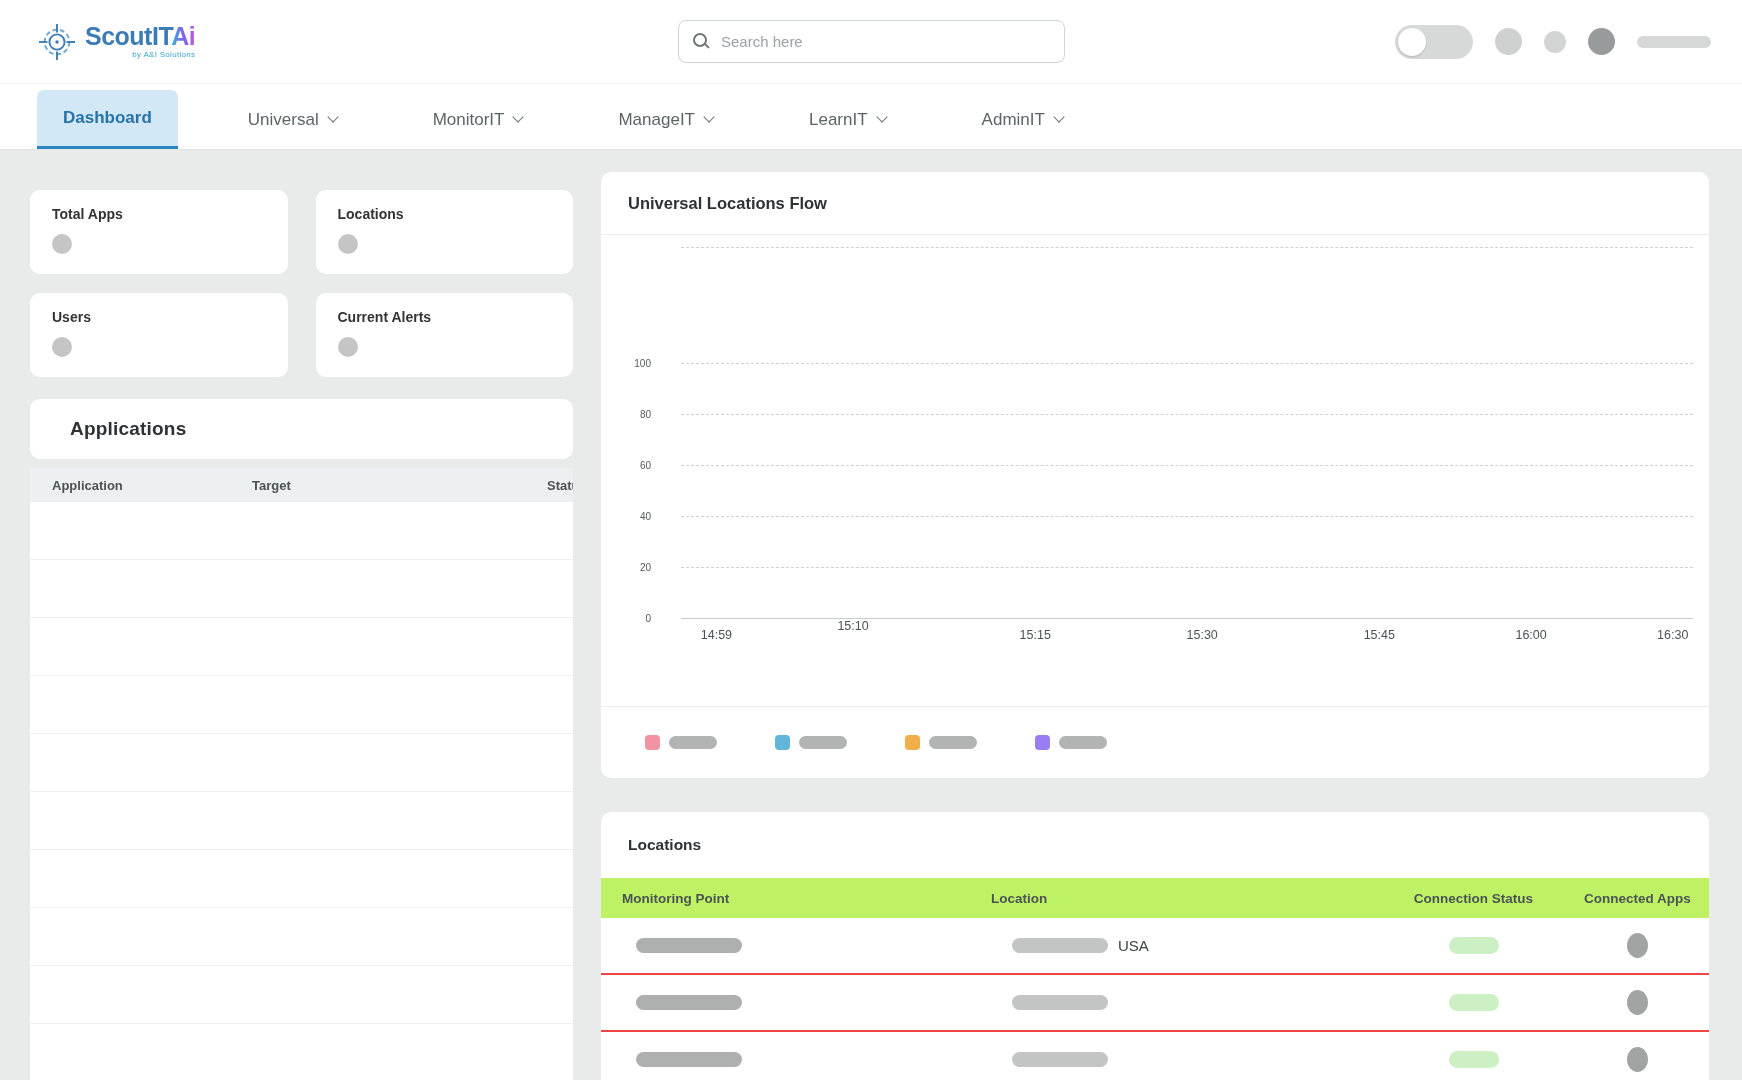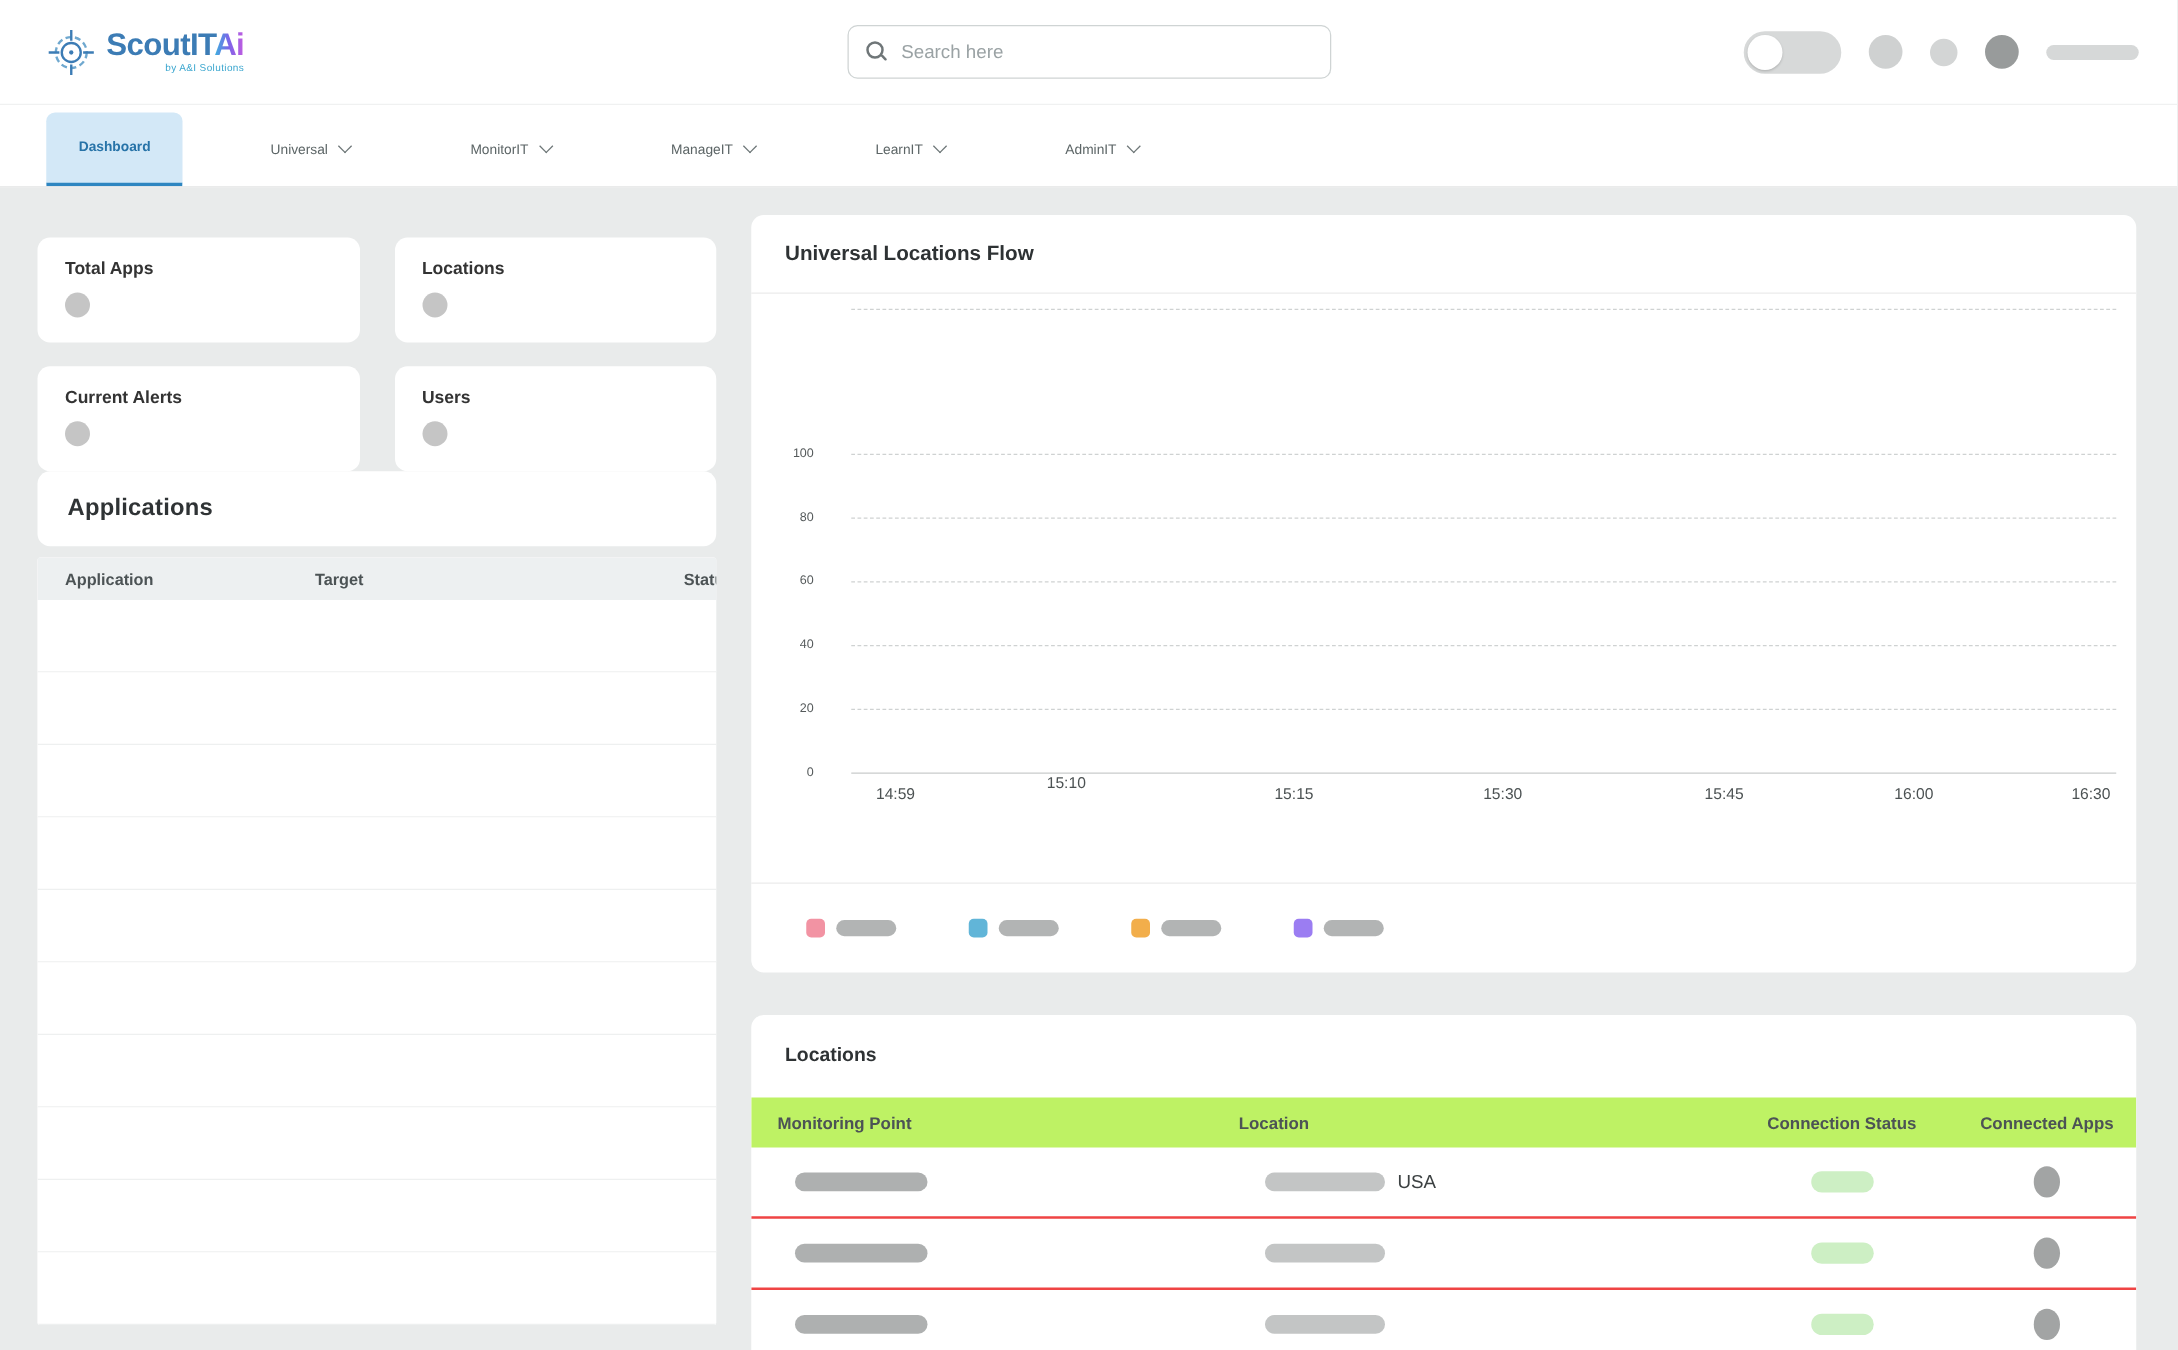--- a/index.html
+++ b/index.html
@@ -43,39 +43,39 @@
   .circ-a { width:27px; height:27px; background:#cfd1d1; cursor:pointer; }
   .circ-b { width:22px; height:22px; background:#d3d5d5; cursor:pointer; }
   .circ-c { width:27px; height:27px; background:#989b9b; cursor:pointer; }
   .user-pill { width:74px; height:12px; border-radius:6px; background:#d6d8d8; }
   
   .navbar {
     height:67px; background:#ffffff; border-top:1px solid #f0f1f1; border-bottom:1px solid #e3e5e5;
     display:flex; align-items:flex-end; padding-left:37px; gap:44px;
   }
   .nav-tab {
-    display:flex; align-items:center; gap:10px; font-size:11px; color:#5c6566;
+    display:flex; align-items:center; gap:10px; font-size:17px; color:#5c6566;
     padding:0 26px; height:59px; cursor:pointer; white-space:nowrap;
   }
   .nav-tab.active {
     background:#d3e8f7; color:#2773a8; border-bottom:3px solid #2e86c1;
     border-radius:7px 7px 0 0; font-weight:bold;
   }
   .chev { width:8px; height:8px; border-right:1.8px solid #6d7677; border-bottom:1.8px solid #6d7677;
     transform:rotate(45deg); margin-top:-5px; flex:none; }
   
   .content { display:flex; padding:22px 33px 0 30px; gap:28px; align-items:flex-start; }
   .card { background:#fff; border-radius:10px; }
   
   .left-col { width:543px; flex:none; padding-top:18px; }
   .stat-grid { display:grid; grid-template-columns:1fr 1fr; gap:19px 28px; }
   .stat-card { height:84px; padding:16px 22px 0 22px; }
   .stat-title { font-size:14px; font-weight:bold; color:#333; }
   .stat-skel { width:20px; height:20px; border-radius:50%; background:#c5c5c5; margin-top:12px; }
-  .apps-title-card { height:60px; display:flex; align-items:center; padding:0 24px; }
+  .apps-title-card { margin-top:22px; height:60px; display:flex; align-items:center; padding:0 40px; }
   .section-title { font-size:19px; font-weight:bold; color:#2f3335; letter-spacing:0.2px; }
   .apps-table { margin-top:9px; border-radius:2px; overflow:hidden; background:#fff; }
   .apps-head {
     display:grid; grid-template-columns:200px 295px 1fr; background:#edf0f1;
     height:34px; align-items:center; padding-left:22px; font-size:13px; font-weight:bold; color:#4c5355;
   }
   .app-row { height:58px; background:#fff; border-bottom:1px solid #eef0f0; }
   
   .right-col { flex:1; min-width:0; }
   .chart-card { height:606px; display:flex; flex-direction:column; }
@@ -185,25 +185,25 @@
     <div class="stat-grid">
       <div class="card stat-card">
         <div class="stat-title">Total Apps</div>
         <div class="stat-skel"></div>
       </div>
       <div class="card stat-card">
         <div class="stat-title">Locations</div>
         <div class="stat-skel"></div>
       </div>
       <div class="card stat-card">
+        <div class="stat-title">Users</div>
+        <div class="stat-skel"></div>
+      </div>
+      <div class="card stat-card">
         <div class="stat-title">Current Alerts</div>
-        <div class="stat-skel"></div>
-      </div>
-      <div class="card stat-card">
-        <div class="stat-title">Users</div>
         <div class="stat-skel"></div>
       </div>
     </div>
 
     <div class="card apps-title-card">
       <div class="section-title">Applications</div>
     </div>
 
     <div class="apps-table">
       <div class="apps-head">

